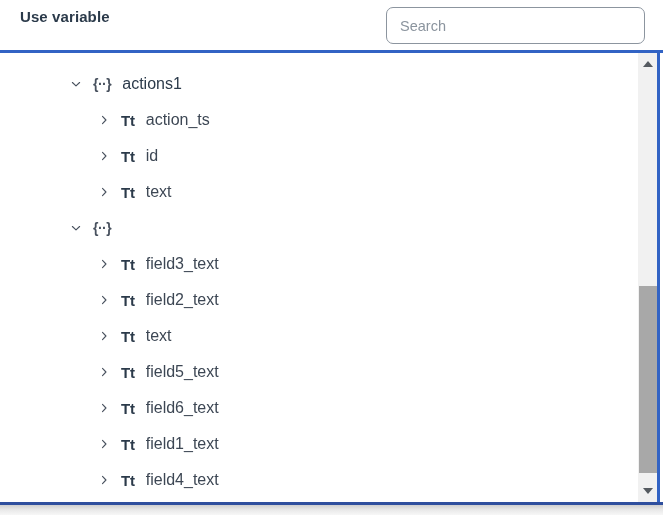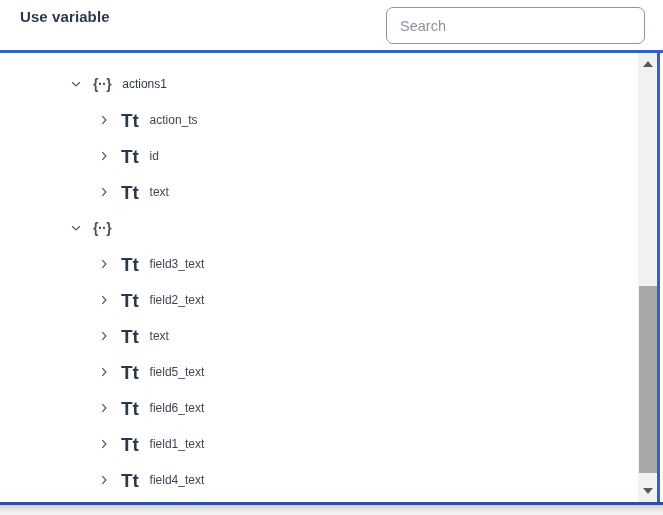--- a/index.html
+++ b/index.html
@@ -111,36 +111,36 @@
     display: flex;
     align-items: center;
     justify-content: center;
     color: #49525f;
   }
   .twisty svg { display: block; }
 
   .type-icon {
     flex: 0 0 auto;
     margin-left: 9px;
-    font-size: 19px;
+    font-size: 15px;
     font-weight: bold;
     color: #2b3a4a;
     line-height: 1;
     letter-spacing: -0.2px;
   }
   .type-icon.obj {
     font-size: 14px;
     letter-spacing: -0.5px;
     color: #49525f;
   }
 
   .row-label {
     flex: 0 0 auto;
     margin-left: 11px;
-    font-size: 12px;
+    font-size: 16px;
     color: #3d4754;
     line-height: 1;
   }
   .tree-row.group .row-label {
     color: #2b3a4a;
   }
 
   
   .scrollbar {
     position: absolute;

